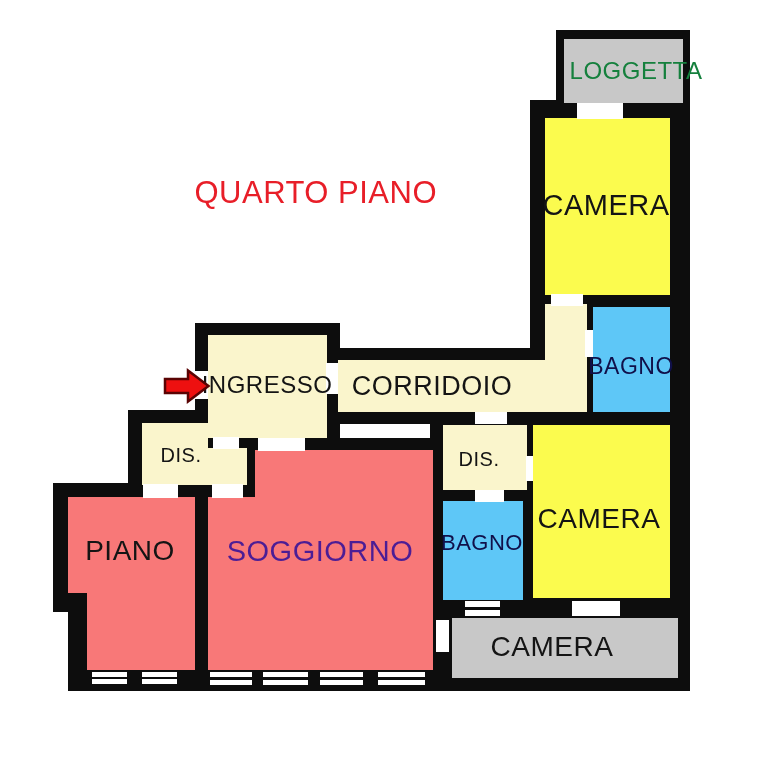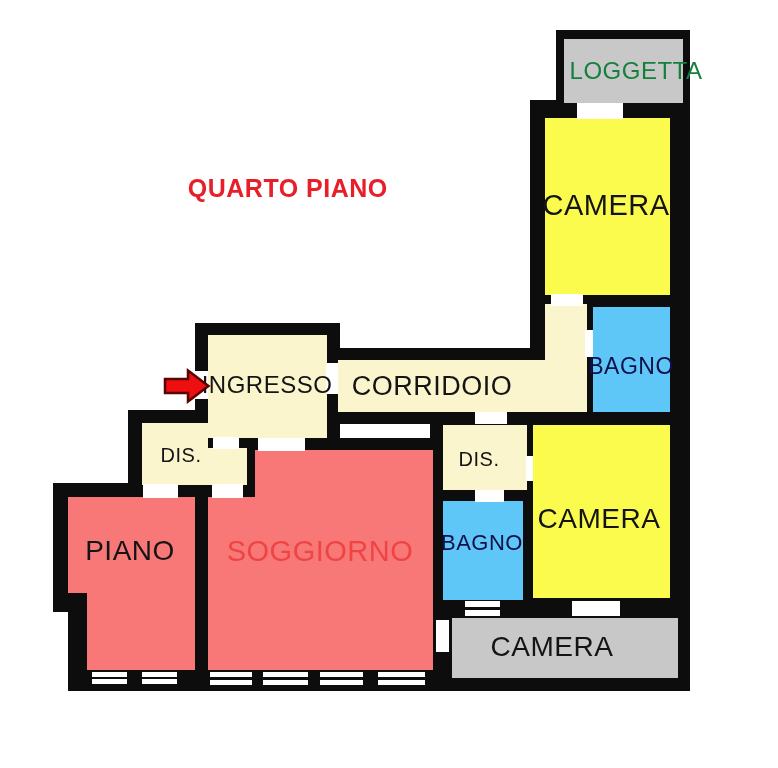--- a/index.html
+++ b/index.html
@@ -13,22 +13,22 @@
   .opening{position:absolute;background:#ffffff;}
   .window{
     position:absolute;
     background:linear-gradient(to bottom,#ffffff 0 40%,#0d0d0d 40% 60%,#ffffff 60% 100%);
   }
   .room-label{
     position:absolute;transform:translate(-50%,-50%);
     white-space:pre;color:#141414;letter-spacing:0.5px;line-height:1;
   }
   #plan-title{
-    position:absolute;left:158px;top:142px;
-    font-weight:bold;font-size:25px;line-height:1.22;letter-spacing:0.5px;
+    position:absolute;left:158px;top:136px;
+    font-weight:normal;font-size:31px;line-height:1.22;letter-spacing:0.5px;
     white-space:pre;
   }
   #entry-arrow{position:absolute;left:158px;top:365px;}
 </style>
 </head>
 <body>
 
 <div id="stage" style="background: rgb(255, 255, 255);">
 
   <div id="plan-title" style="color: rgb(232, 30, 40);">
@@ -84,21 +84,21 @@
       <div class="window" style="left: 320px; top: 672px; width: 43px; height: 13px; background: linear-gradient(rgb(255, 255, 255) 0px, rgb(255, 255, 255) 40%, rgb(13, 13, 13) 40%, rgb(13, 13, 13) 60%, rgb(255, 255, 255) 60%, rgb(255, 255, 255) 100%);"></div>
       <div class="window" style="left: 378px; top: 672px; width: 47px; height: 13px; background: linear-gradient(rgb(255, 255, 255) 0px, rgb(255, 255, 255) 40%, rgb(13, 13, 13) 40%, rgb(13, 13, 13) 60%, rgb(255, 255, 255) 60%, rgb(255, 255, 255) 100%);"></div>
       <div class="window" style="left: 465px; top: 601px; width: 35px; height: 15px; background: linear-gradient(rgb(255, 255, 255) 0px, rgb(255, 255, 255) 40%, rgb(13, 13, 13) 40%, rgb(13, 13, 13) 60%, rgb(255, 255, 255) 60%, rgb(255, 255, 255) 100%);"></div>
       <div class="room-label" style="left: 623px; top: 71px; font-size: 24px; color: #15803d; margin-left: 13px;">LOGGETTA</div>
       <div class="room-label" style="left: 606px; top: 205px; font-size: 29px; color: rgb(20, 20, 20);">CAMERA</div>
       <div class="room-label" style="left: 432px; top: 386px; font-size: 27px; color: rgb(20, 20, 20);">CORRIDOIO</div>
       <div class="room-label" style="left: 631px; top: 366px; font-size: 23px; color: rgb(16, 16, 74);">BAGNO</div>
       <div class="room-label" style="left: 267px; top: 385px; font-size: 24px; color: rgb(20, 20, 20);">INGRESSO</div>
       <div class="room-label" style="left: 181px; top: 455px; font-size: 20px; color: rgb(20, 20, 20);">DIS.</div>
       <div class="room-label" style="left: 130px; top: 551px; font-size: 28px; color: rgb(20, 20, 20);">PIANO</div>
-      <div class="room-label" style="left: 320px; top: 551px; font-size: 29px; color: #ef4444;">SOGGIORNO</div>
+      <div class="room-label" style="left: 320px; top: 551px; font-size: 29px; color: #4c1d95;">SOGGIORNO</div>
       <div class="room-label" style="left: 479px; top: 459px; font-size: 20px; color: rgb(20, 20, 20);">DIS.</div>
       <div class="room-label" style="left: 482px; top: 543px; font-size: 22px; color: rgb(16, 16, 74);">BAGNO</div>
       <div class="room-label" style="left: 599px; top: 519px; font-size: 28px; color: rgb(20, 20, 20);">CAMERA</div>
       <div class="room-label" style="left: 552px; top: 647px; font-size: 28px; color: rgb(20, 20, 20);">CAMERA</div>
     </div>
 
   <svg id="entry-arrow" width="54" height="42" viewBox="0 0 54 42">
     <polygon id="entry-arrow-poly" points="7,14 30,14 30,5.5 50.5,21 30,36.5 30,28 7,28" stroke-width="2.5" stroke-linejoin="miter" fill="#ee1010" stroke="#5a0303"></polygon>
   </svg>
 

